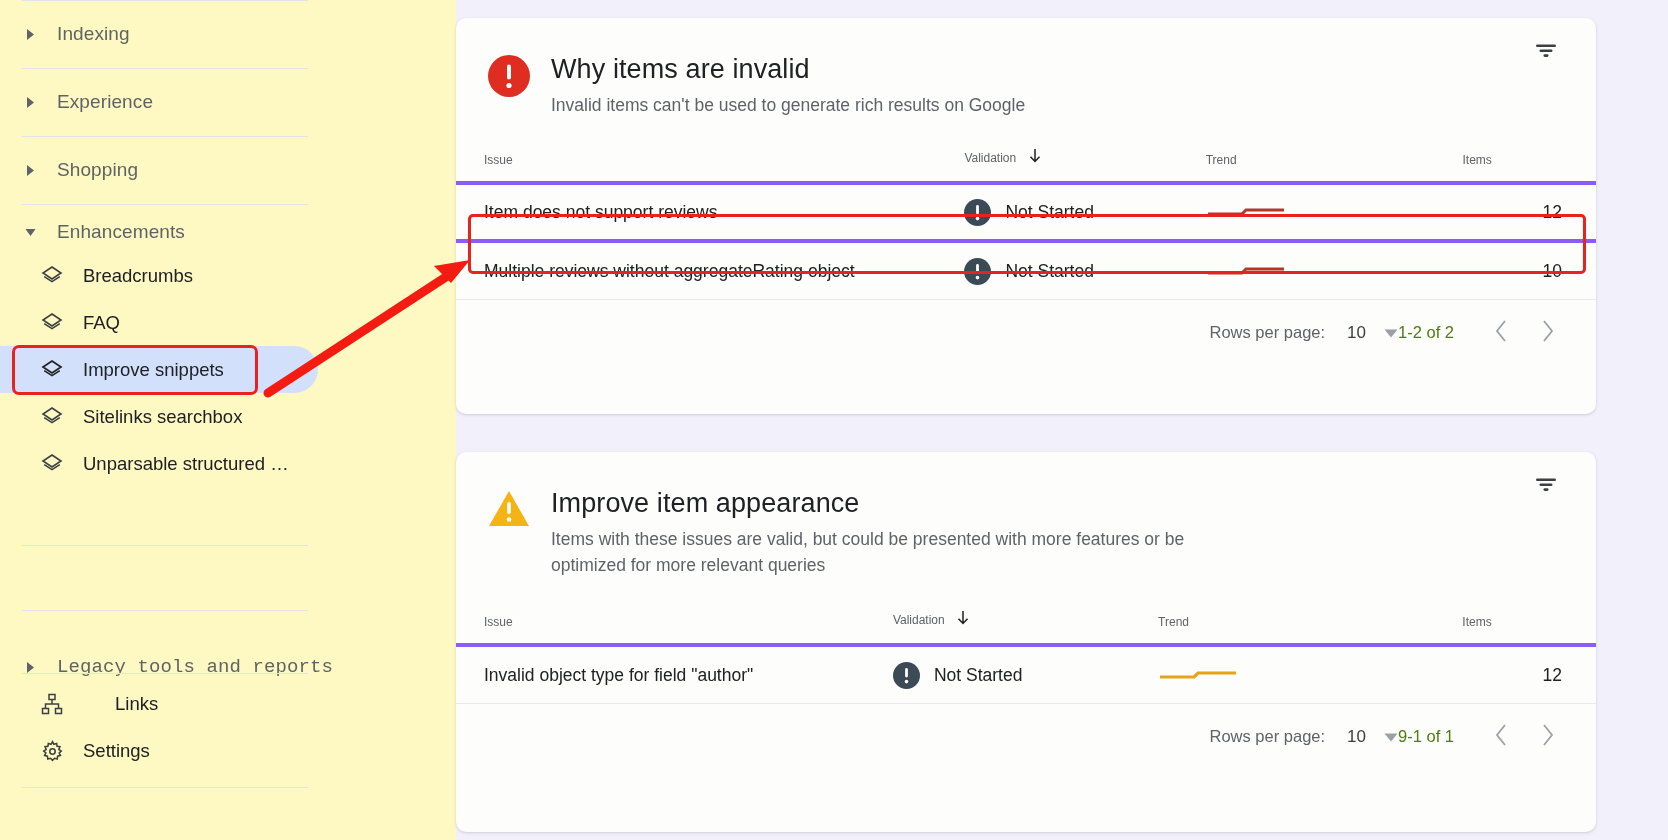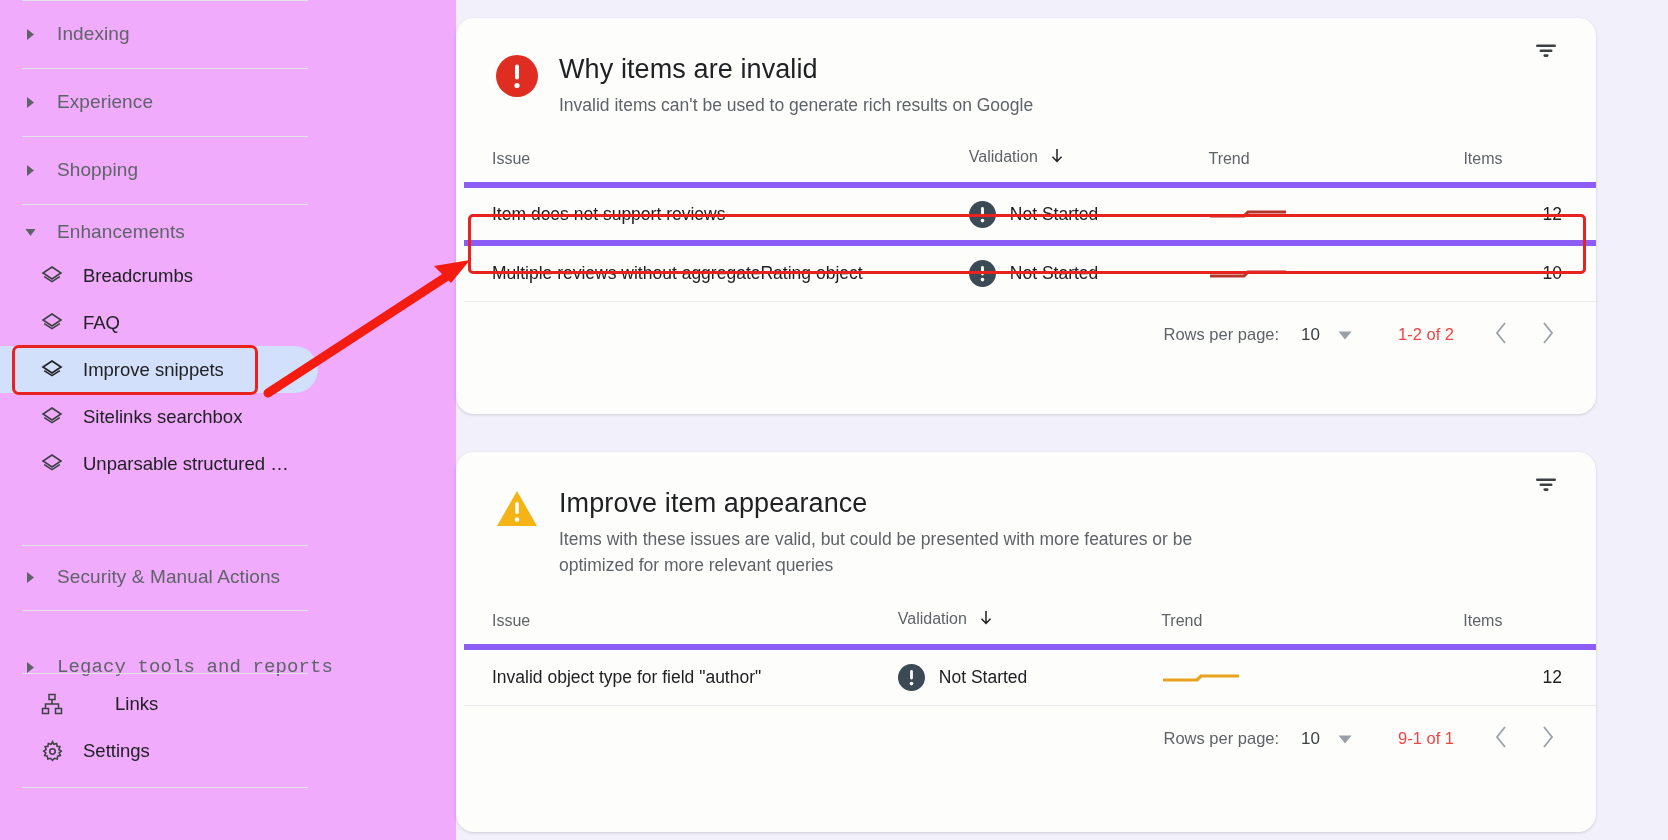--- a/index.html
+++ b/index.html
@@ -8,21 +8,21 @@
     font-family: "Liberation Sans", sans-serif;
     background: #f2f1fb;
     overflow: hidden;
   }
   #root { position: relative; width: 1668px; height: 840px; }
 
   
   .sidebar {
     position: absolute; left: 0; top: 0;
     width: 456px; height: 840px;
-    background: #f0abfc;
+    background: #fef9c3;
   }
   .sb-scroll { position: relative; width: 100%; height: 100%; }
 
   .sb-group {
     position: relative;
     height: 68px;
     display: flex; align-items: center;
     padding-left: 22px;
   }
   .sb-arrow {
@@ -85,24 +85,23 @@
   .main {
     position: absolute; left: 456px; top: 0;
     width: 1212px; height: 840px;
     background: #f2f1fb;
     padding: 18px 72px 0 0;
   }
 
   .card {
     position: relative;
     background: #fdfdfb;
-    border-radius: 18px;
+    border-radius: 10px;
     width: 1140px;
     box-shadow: 0 1px 2px rgba(60,64,67,.12), 0 1px 3px 1px rgba(60,64,67,.06);
-    padding-left: 8px;
   }
   #card-invalid { height: 396px; }
   #card-improve { position: absolute; top: 452px; left: 0; height: 380px; width: 1140px; }
 
   .card-head {
     display: flex;
     padding: 34px 0 0 32px;
     position: relative;
   }
   .status-icon { flex: 0 0 auto; width: 42px; height: 42px; margin-top: 3px; }
@@ -129,33 +128,33 @@
     width: 44px; height: 44px;
     display: flex; align-items: center; justify-content: center;
     border-radius: 50%;
     cursor: pointer;
   }
 
   
   .tbl { width: 100%; border-collapse: collapse; table-layout: fixed; }
   .tbl th {
     font-weight: 400;
-    font-size: 16px;
+    font-size: 12px;
     color: #5f6368;
     text-align: left;
     padding: 0 0 14px 0;
     vertical-align: bottom;
   }
   .tbl td {
     font-size: 17.5px;
     color: #202124;
     padding: 0;
     vertical-align: middle;
     height: 58px;
-    border-top: 6px solid #8b5cf6;
+    border-top: 4px solid #8b5cf6;
   }
   .col-issue   { width: 495px; padding-left: 28px !important; }
   .col-valid   { width: 235px; }
   .col-trend   { width: 250px; }
   .col-items   { width: 130px; text-align: right; padding-right: 34px !important; }
   .sort-arrow { display: inline-block; margin-left: 8px; vertical-align: -2px; }
 
   .valid-cell { display: flex; align-items: center; }
   .valid-cell .vic { flex: 0 0 auto; width: 27px; height: 27px; }
   .valid-cell .vtxt { margin-left: 14px; font-size: 17.5px; color: #202124; }
@@ -168,21 +167,21 @@
     height: 66px;
     display: flex; align-items: center; justify-content: flex-end;
     padding-right: 26px;
     gap: 0;
     font-size: 16.5px;
     color: #5f6368;
   }
   .pg-label { margin-right: 22px; }
   .pg-num { color: #3c4043; font-size: 17px; }
   .pg-caret { margin-left: 18px; display: flex; align-items: center; }
-  .pg-range { margin-left: 46px; color: #ef4444; font-size: 16.5px; }
+  .pg-range { color: #4d7c0f; font-size: 16.5px; }
   .pg-btn {
     width: 46px; height: 46px;
     display: flex; align-items: center; justify-content: center;
     color: #9aa0a6;
   }
   .pg-btn.first { margin-left: 24px; }
 
   
   .red-box-row {
     position: absolute;
@@ -296,28 +295,20 @@
               <path d="M12 3 L21 9 L12 15 L3 9 Z" fill="none" stroke="#3c4043" stroke-width="1.6"></path>
               <path d="M4.2 12.6 L12 17.6 L19.8 12.6" fill="none" stroke="#3c4043" stroke-width="1.6"></path>
             </svg>
         </span>
         <span class="lbl">Unparsable structured …</span>
       </div>
 
 
       <div class="sb-divider" style="top:545px"></div>
 
-      <div class="sb-group" style="position:absolute;top:543px;">
-        <span class="sb-arrow">
-          <svg width="11" height="13" viewBox="0 0 11 13">
-              <path d="M2 1 L9 6.5 L2 12 Z" fill="#5f6368"></path>
-            </svg>
-        </span>
-        <span class="sb-group-label">Security &amp; Manual Actions</span>
-      </div>
       <div class="sb-divider" style="top:610px"></div>
 
       <div class="sb-group" style="position:absolute;top:633px;font-family:Liberation Mono, monospace;">
         <span class="sb-arrow">
           <svg width="11" height="13" viewBox="0 0 11 13">
               <path d="M2 1 L9 6.5 L2 12 Z" fill="#5f6368"></path>
             </svg>
         </span>
         <span class="sb-group-label">Legacy tools and reports</span>
       </div>

